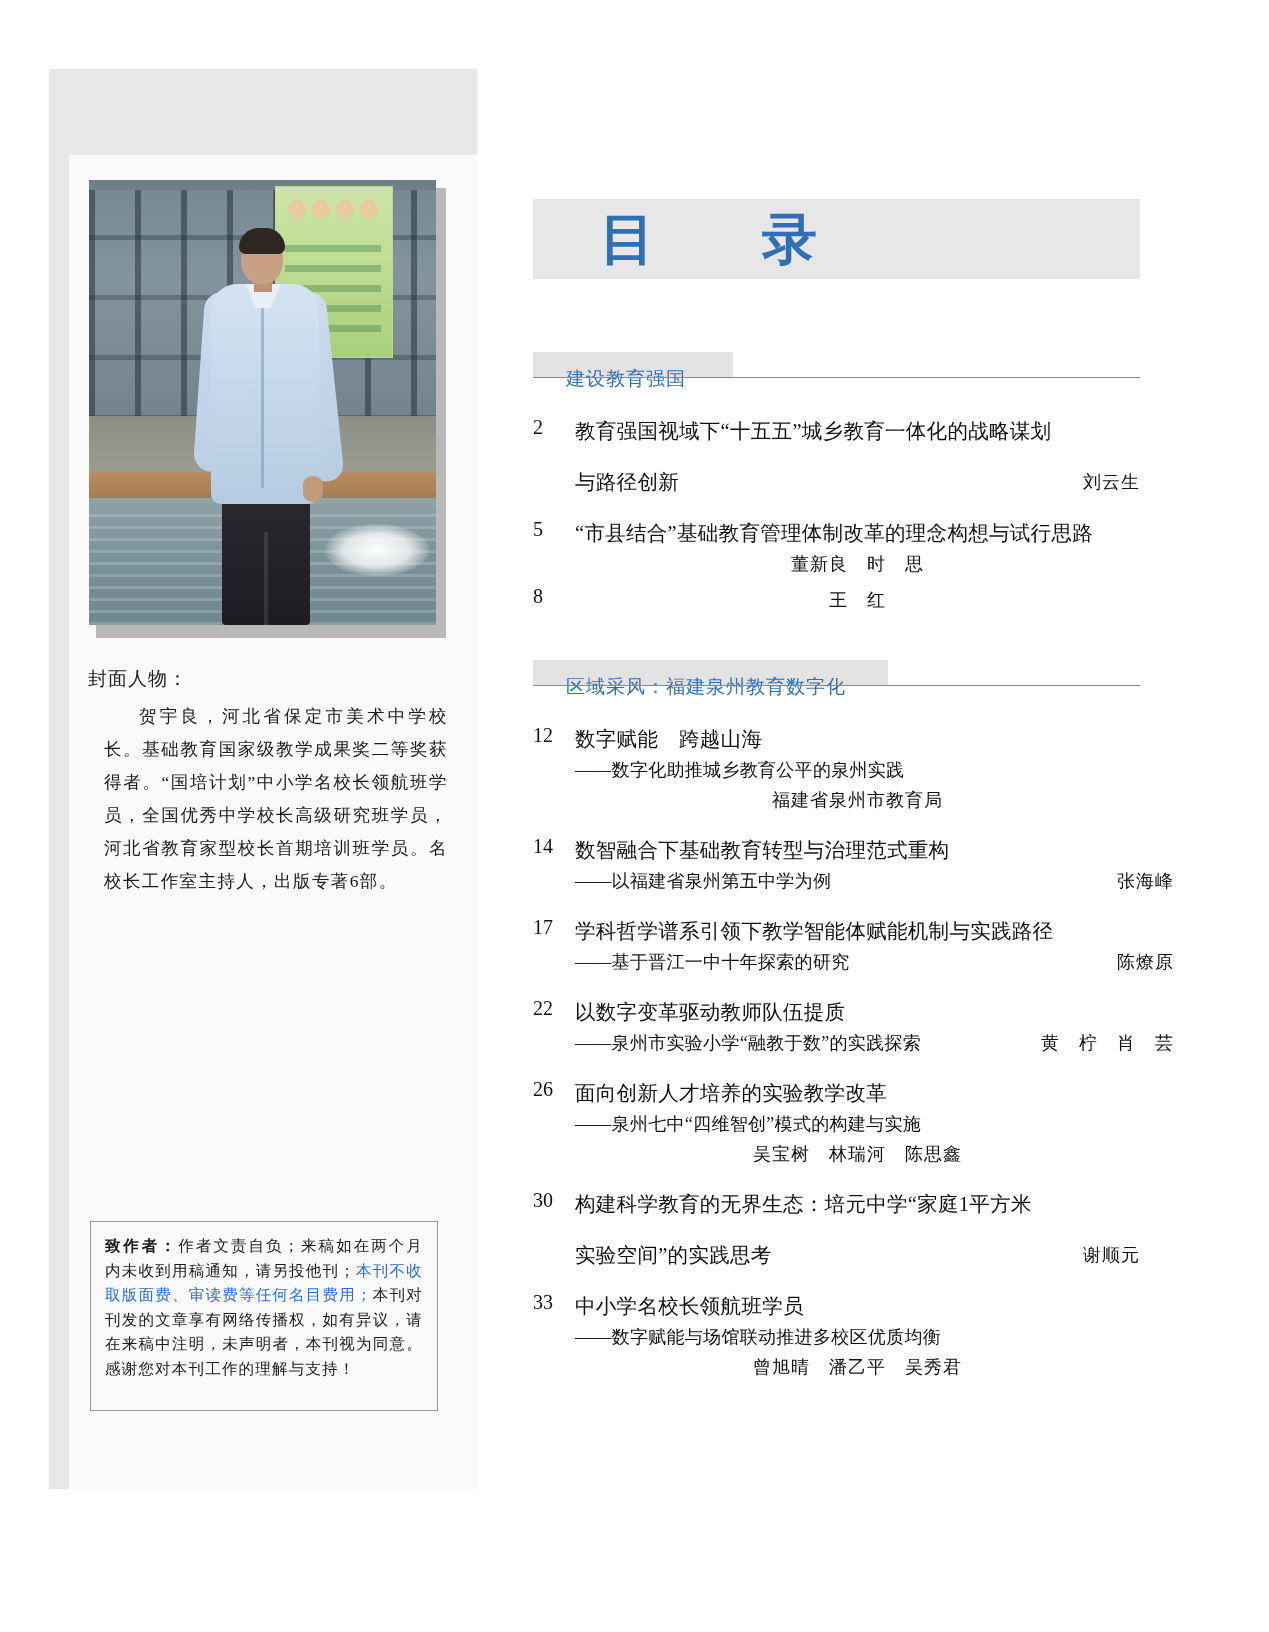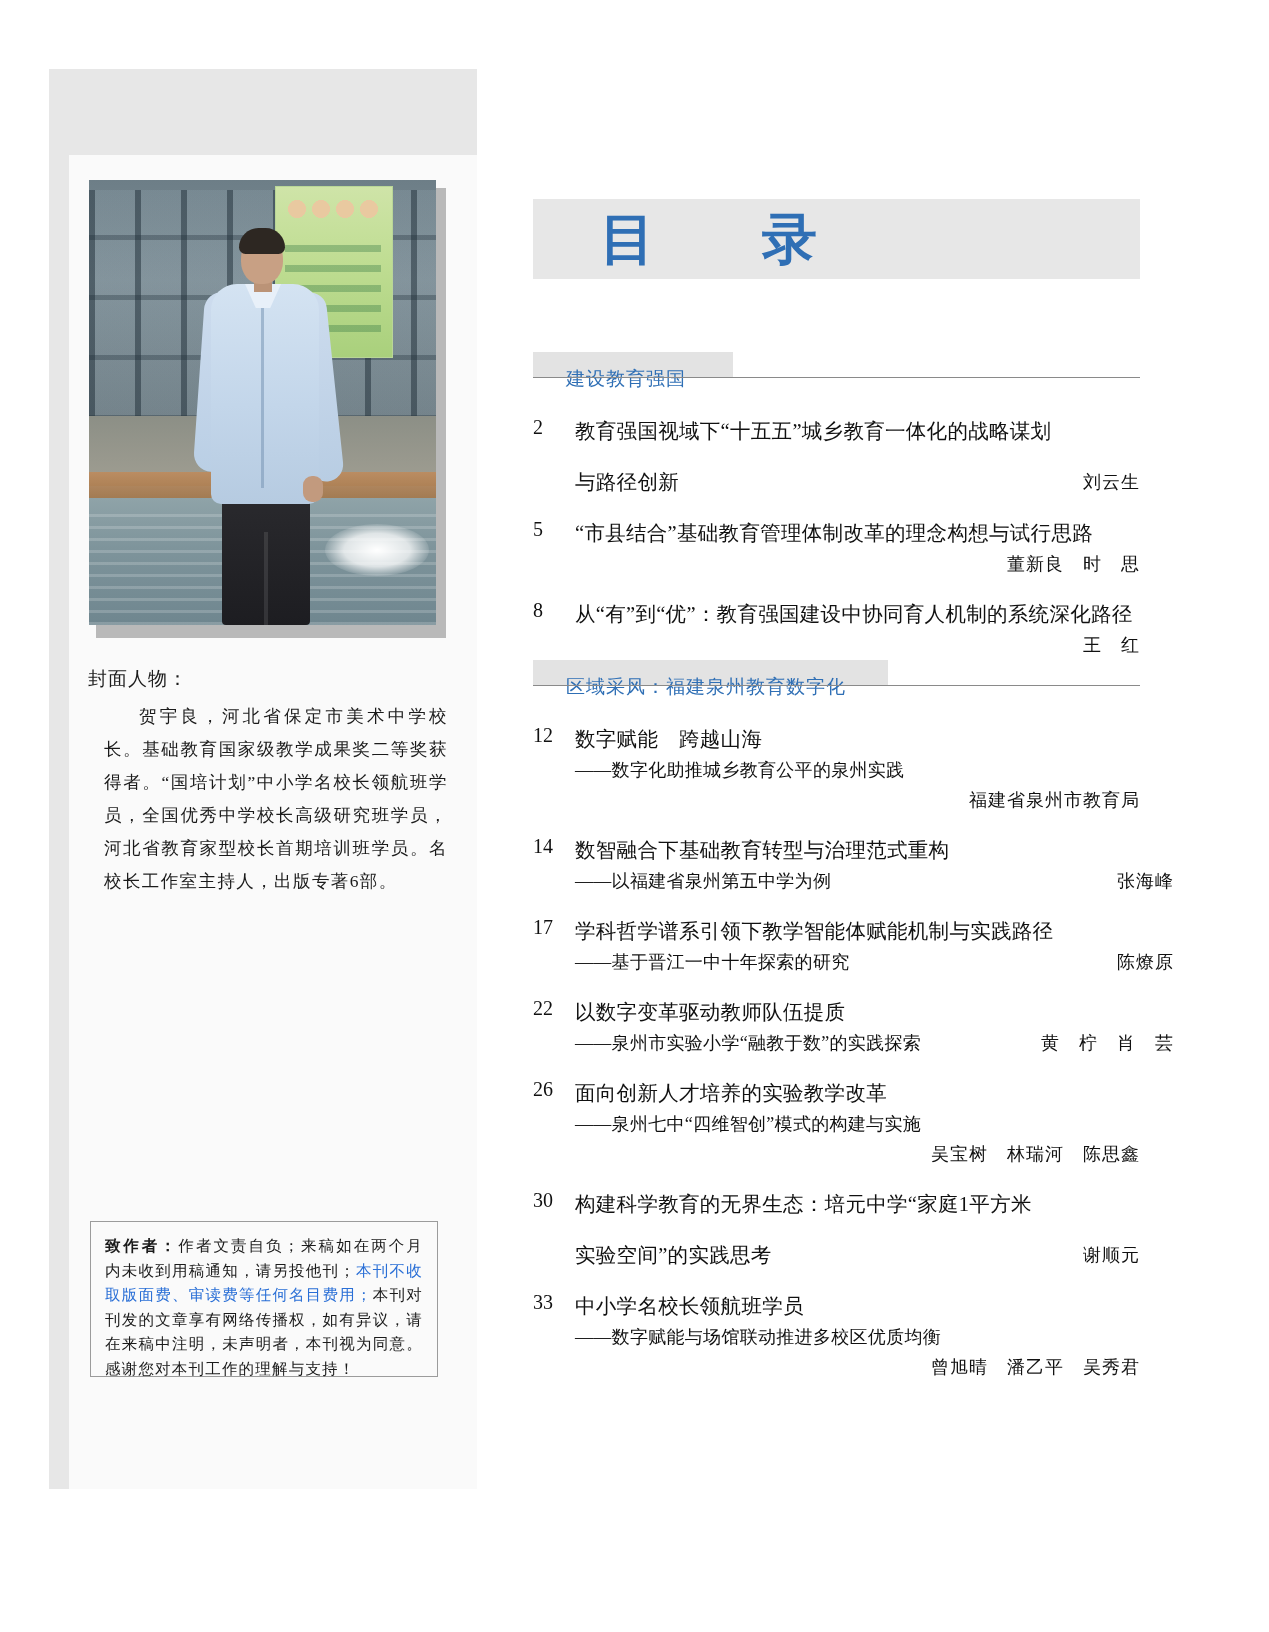--- a/index.html
+++ b/index.html
@@ -186,21 +186,21 @@
     letter-spacing: 1.4px;
     margin-left: 16px;
   }
 
   
   #notice-box {
     position: absolute;
     left: 90px;
     top: 1221px;
     width: 348px;
-    height: 156px;
+    height: 190px;
     border: 1px solid #9b9b9b;
     background: #fafafa;
     box-sizing: border-box;
     padding: 12px 14px 10px 14px;
   }
   #notice-text {
     font-size: 15.5px;
     line-height: 24.5px;
     color: #1b1b1b;
     text-align: justify;
@@ -298,21 +298,21 @@
     letter-spacing: 0.3px;
   }
   .entry .authors {
     float: right;
     font-size: 18px;
     color: #111;
     letter-spacing: 1px;
     white-space: nowrap;
   }
   .entry .authors-line {
-    text-align: right;
+    text-align: center;
     font-size: 18px;
     color: #111;
     letter-spacing: 1px;
     line-height: 30px;
   }
   .clearfix::after { content: ""; display: block; clear: both; }
 </style>
 </head>
 <body>
 
@@ -381,21 +381,20 @@
     <div class="pg">5</div>
     <div class="body">
       <div class="ttl">“市县结合”基础教育管理体制改革的理念构想与试行思路</div>
       <div class="authors-line">董新良　时　思</div>
     </div>
   </div>
 
   <div class="entry" style="margin-top:6px;">
     <div class="pg">8</div>
     <div class="body">
-      <div class="ttl">从“有”到“优”：教育强国建设中协同育人机制的系统深化路径</div>
       <div class="authors-line">王　红</div>
     </div>
   </div>
 </div>
 
 <div class="section" id="section-1" style="top:660px;">
   <div class="section-head">
     <div class="sh-bg" style="width:355px;"></div>
     <div class="sh-text">区域采风：福建泉州教育数字化</div>
     <div class="sh-rule"></div>

